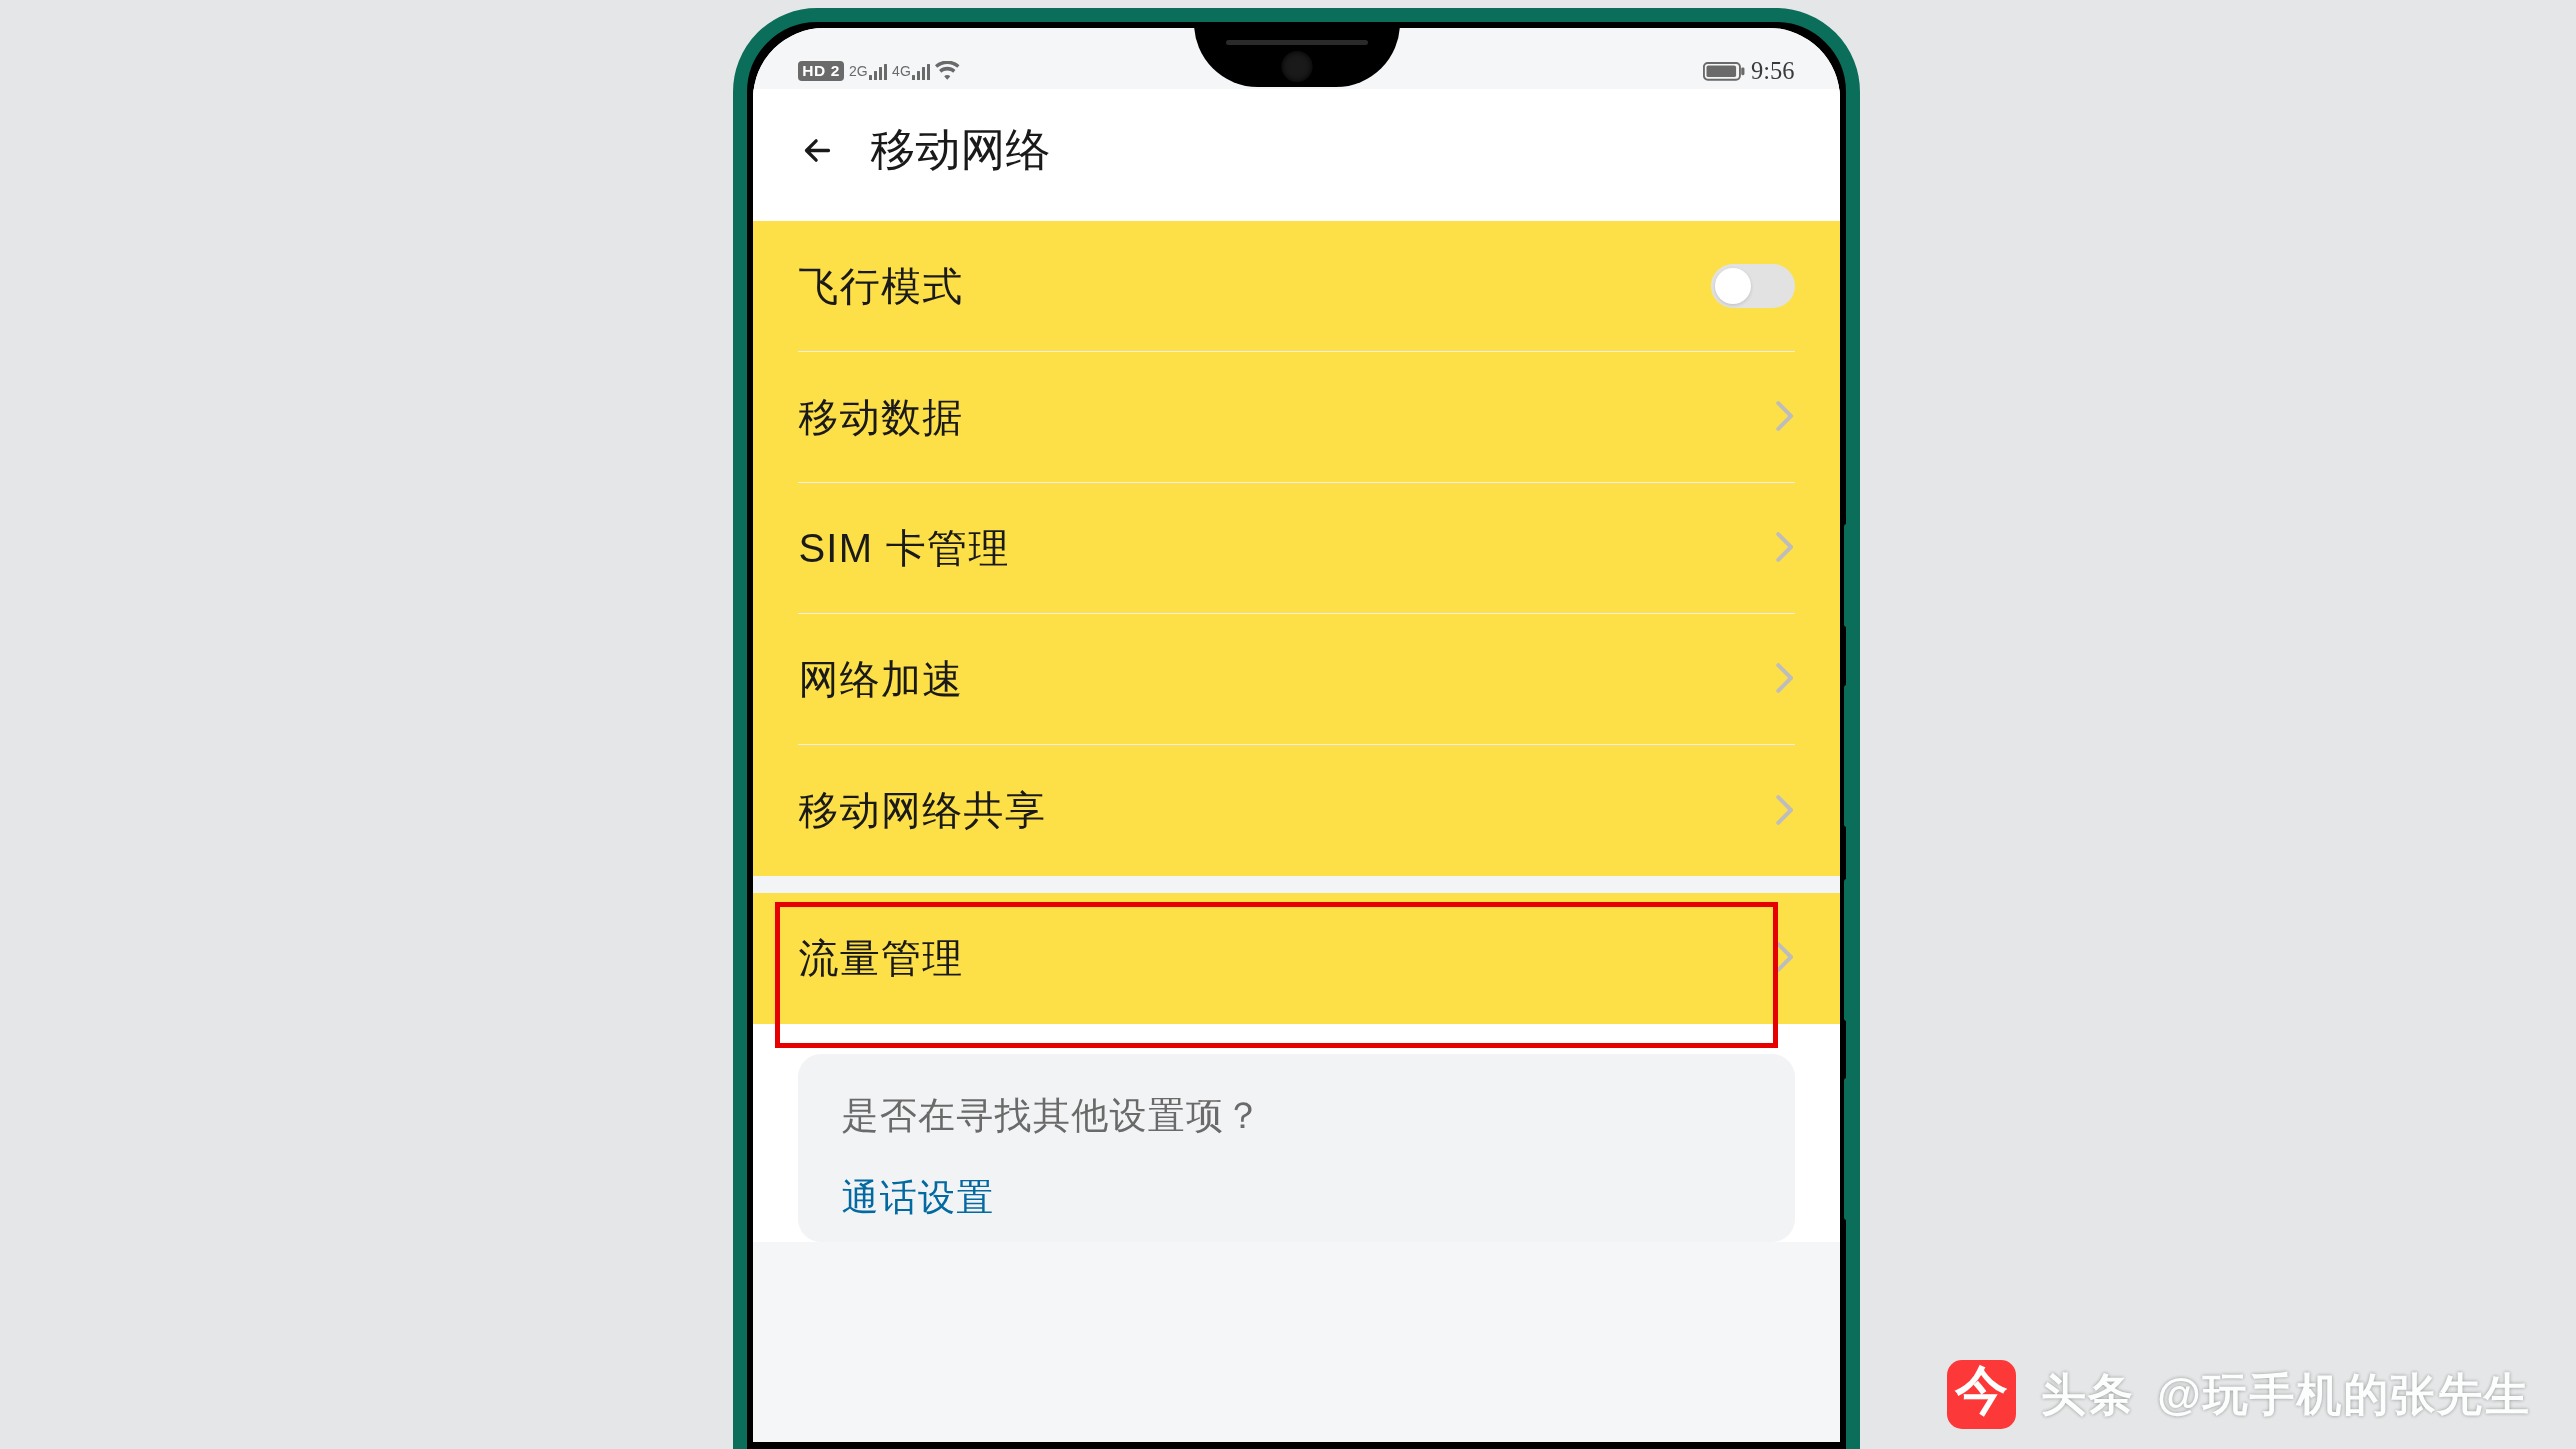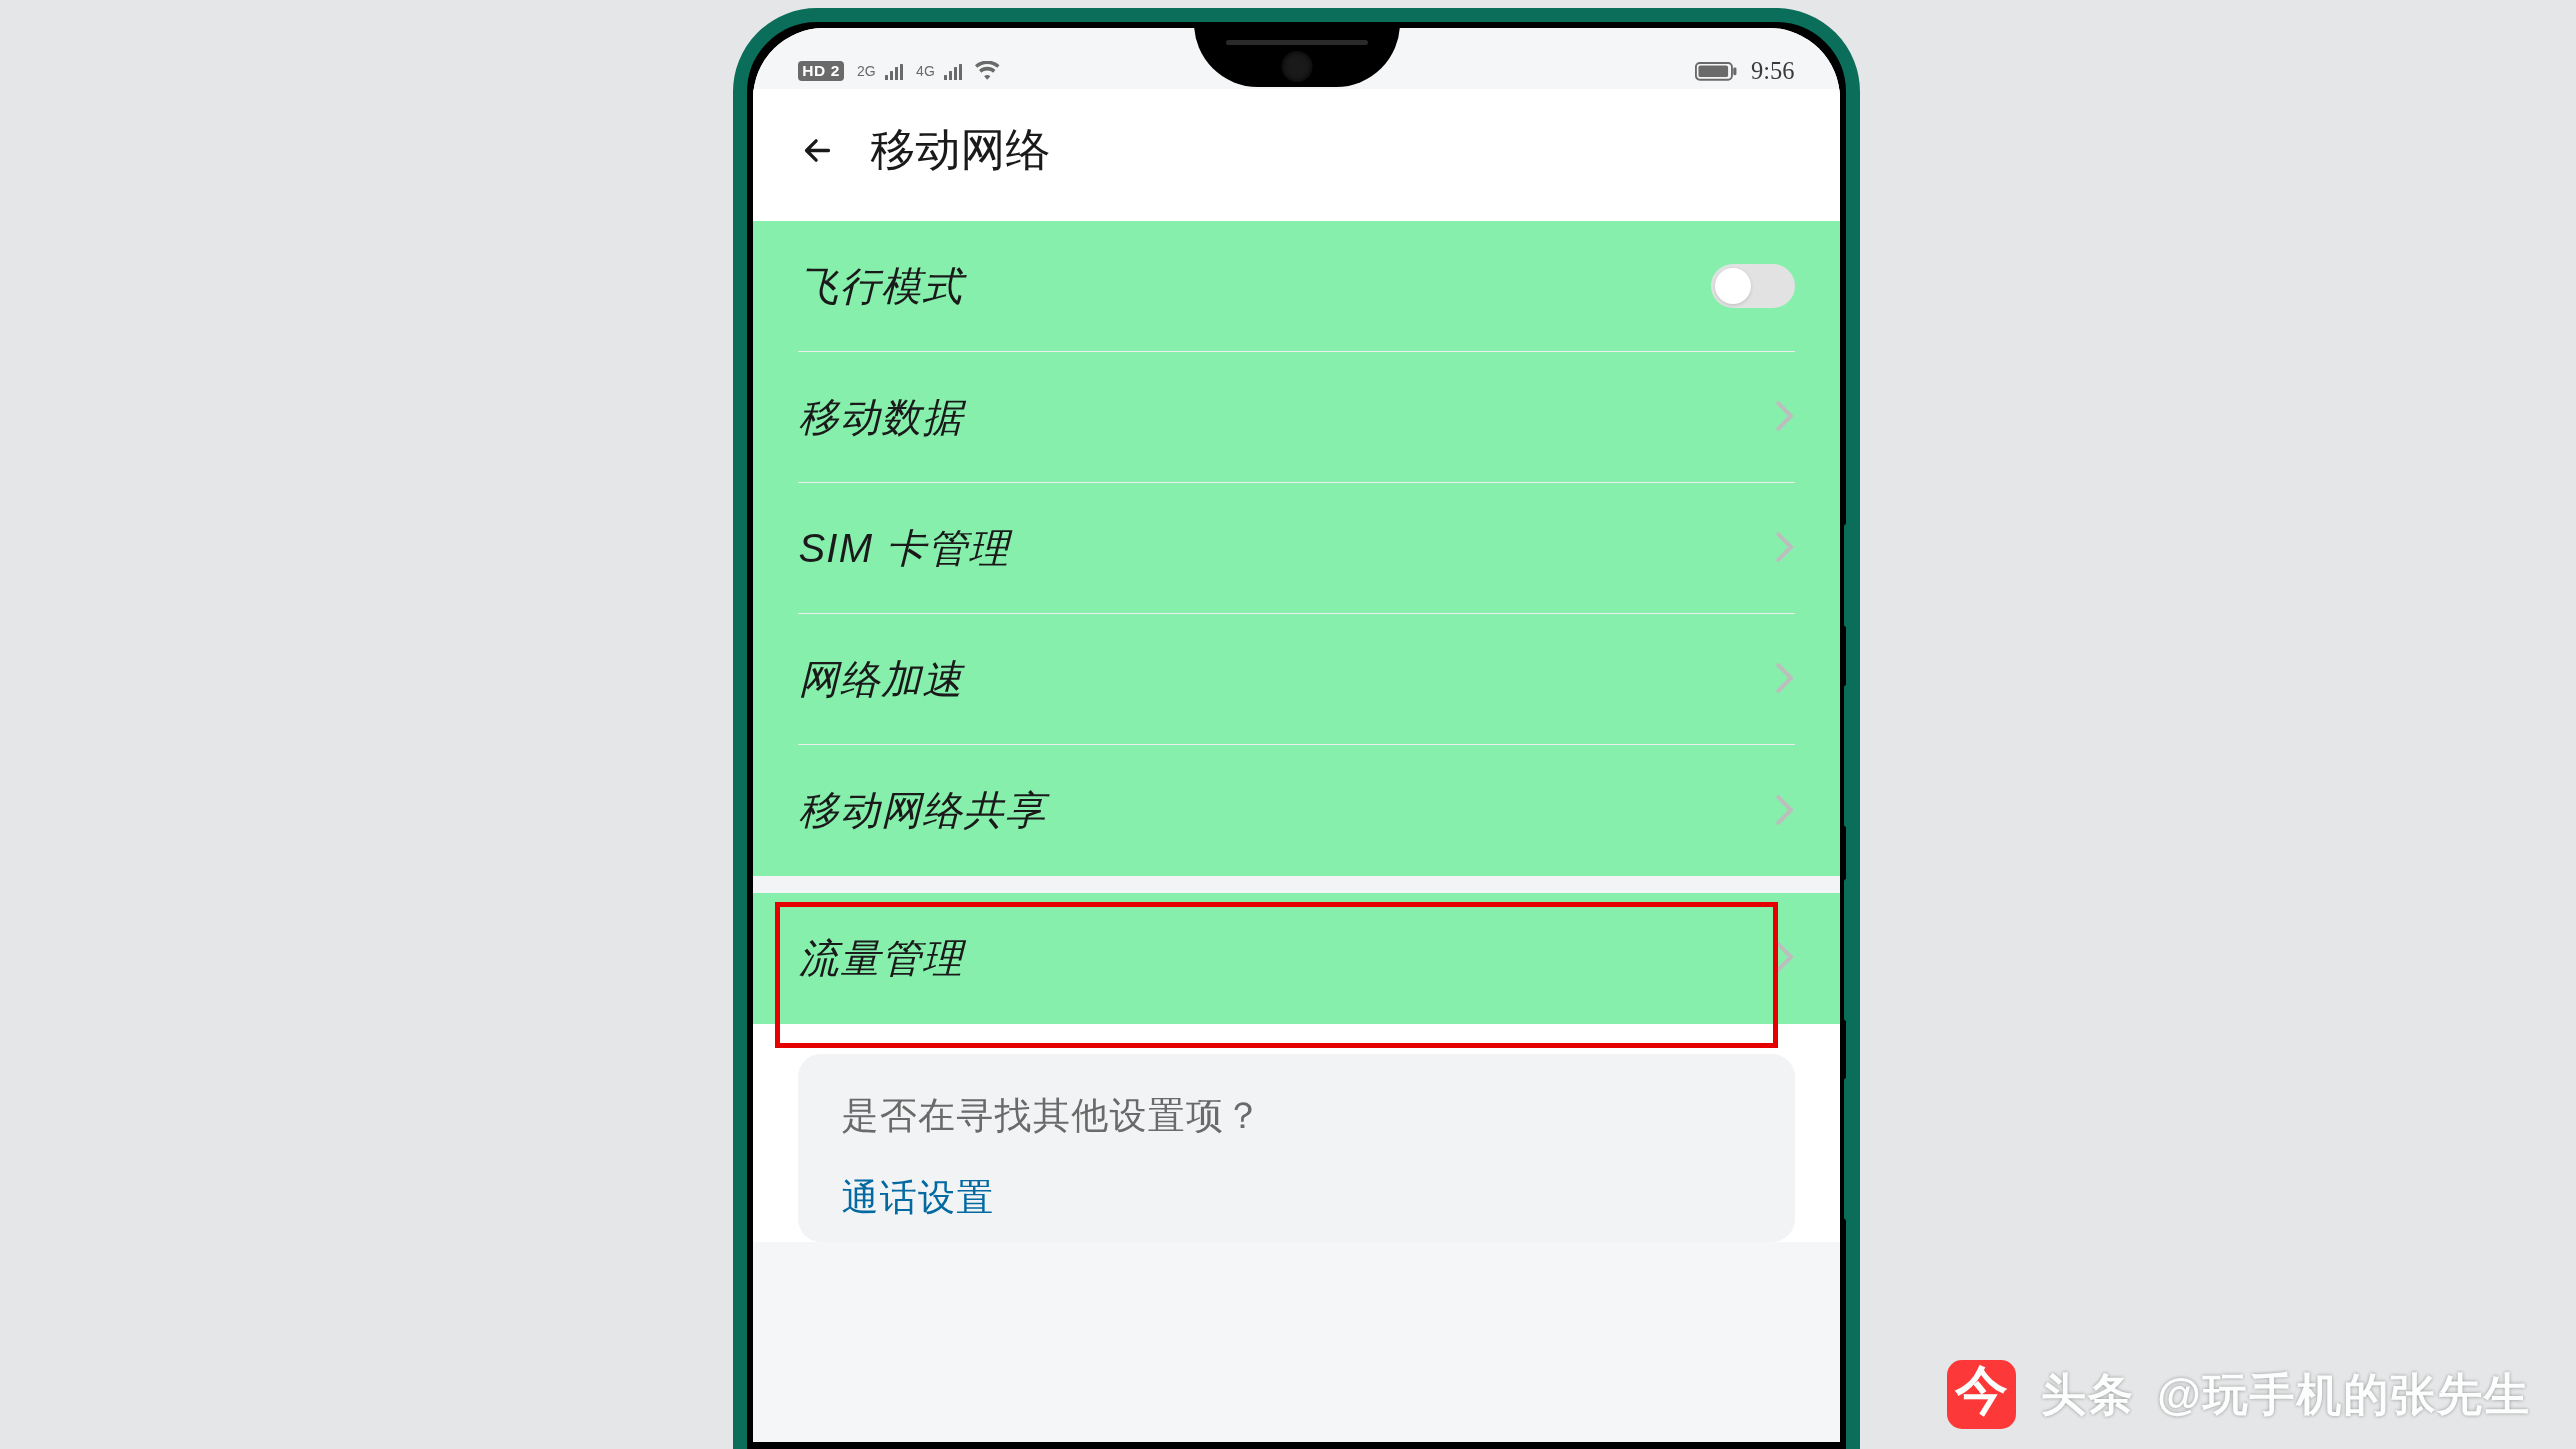--- a/index.html
+++ b/index.html
@@ -65,21 +65,21 @@
       align-items: center;
       height: 61px;
       padding: 24.5px 45px 0 45px;
       background: #f5f6f7;
       font-size: 23px;
       color: #4a4a4a;
     }
     .status-left, .status-right {
       display: flex;
       align-items: center;
-      gap: 13px;
+      gap: 5px;
     }
     .hd-badge {
       background: #6a6a6a;
       color: #fff;
       font-size: 15.5px;
       font-weight: 700;
       padding: 1.3px 3.9px;
       border-radius: 3.9px;
       letter-spacing: 0.6px;
     }
@@ -114,22 +114,21 @@
       display:flex; align-items:center; justify-content:center;
       cursor:pointer;
     }
     .page-title {
       font-size: 45px;
       font-weight: 400;
       color: #1a1a1a;
     }
     .settings-list {
       padding: 0 45px;
-      background: #86efac;
-      font-style: italic;
+      background: #fde047;
     }
     .settings-row {
       display: flex;
       align-items: center;
       justify-content: space-between;
       height: 131px;
       border-bottom: 1.3px solid #eeeeee;
       cursor:pointer;
     }
     .settings-row.no-border { border-bottom: none; }

